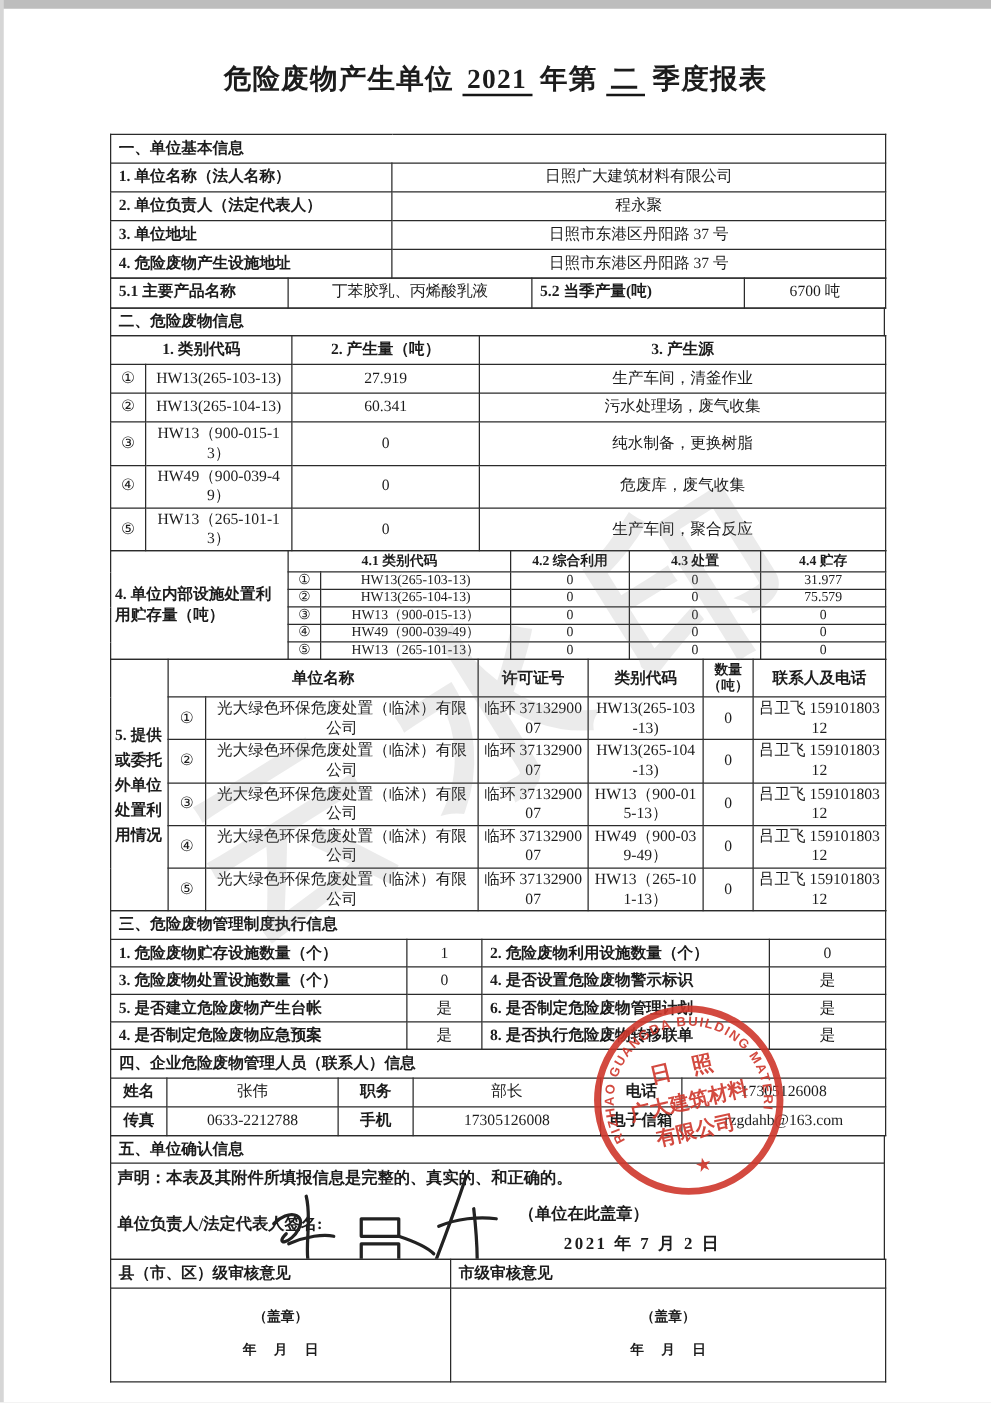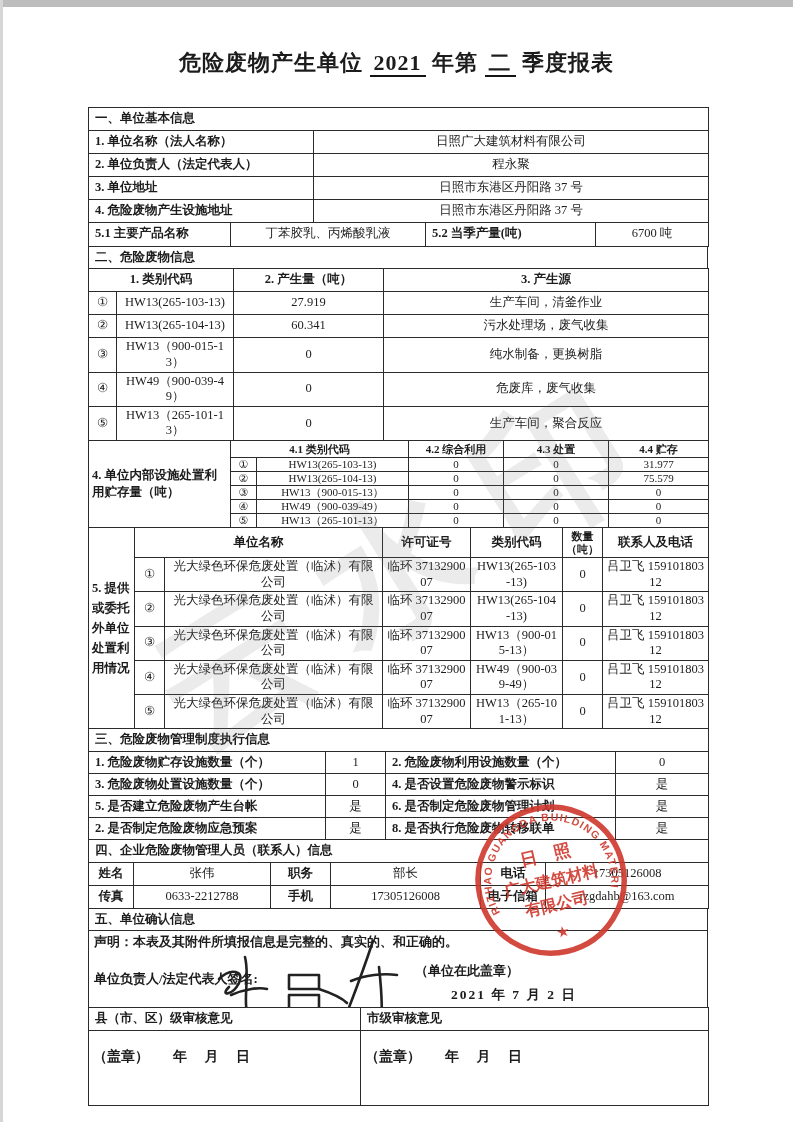--- a/index.html
+++ b/index.html
@@ -28,22 +28,22 @@
   .confdate{top:56px;left:362px;font-size:13.5px;letter-spacing:2px;font-weight:600;}
   .sigwrap{position:absolute;top:6px;left:112px;z-index:3;}
   .stampwrap{position:absolute;left:466px;top:800px;z-index:6;opacity:.9;
              transform:rotate(-13deg);pointer-events:none;}
   .watermark{position:absolute;left:90px;top:330px;width:640px;height:460px;z-index:5;
              pointer-events:none;display:flex;align-items:center;justify-content:center;
              transform:rotate(-32deg);transform-origin:center;}
   .watermark span{font-size:150px;letter-spacing:38px;color:rgba(110,110,110,0.14);
                   font-weight:bold;white-space:nowrap;}
   .sealcell{height:72px;vertical-align:top;}
-  .sealinner{display:flex;flex-direction:row;align-items:center;padding-top:16px;gap:24px;
-             font-weight:600;font-size:14px;}
+  .sealinner{display:flex;flex-direction:column;align-items:center;padding-top:16px;gap:12px;
+             font-weight:600;font-size:11px;}
 </style>
 </head>
 <body>
 
 <div class="page">
   <div class="topstrip"></div>
   <div class="leftstrip"></div>
 
   <div class="title">
     <span>危险废物产生单位</span>
@@ -290,21 +290,21 @@
         <td class="lbl">4. 是否设置危险废物警示标识</td>
         <td>是</td>
       </tr>
       <tr style="height:22px">
         <td class="lbl">5. 是否建立危险废物产生台帐</td>
         <td>是</td>
         <td class="lbl">6. 是否制定危险废物管理计划</td>
         <td>是</td>
       </tr>
       <tr style="height:22px">
-        <td class="lbl">2. 是否制定危险废物应急预案</td>
+        <td class="lbl">4. 是否制定危险废物应急预案</td>
         <td>是</td>
         <td class="lbl">8. 是否执行危险废物转移联单</td>
         <td>是</td>
       </tr>
     </tbody>
       </table>
 
     <table>
       <colgroup>
           <col style="width:45px">

